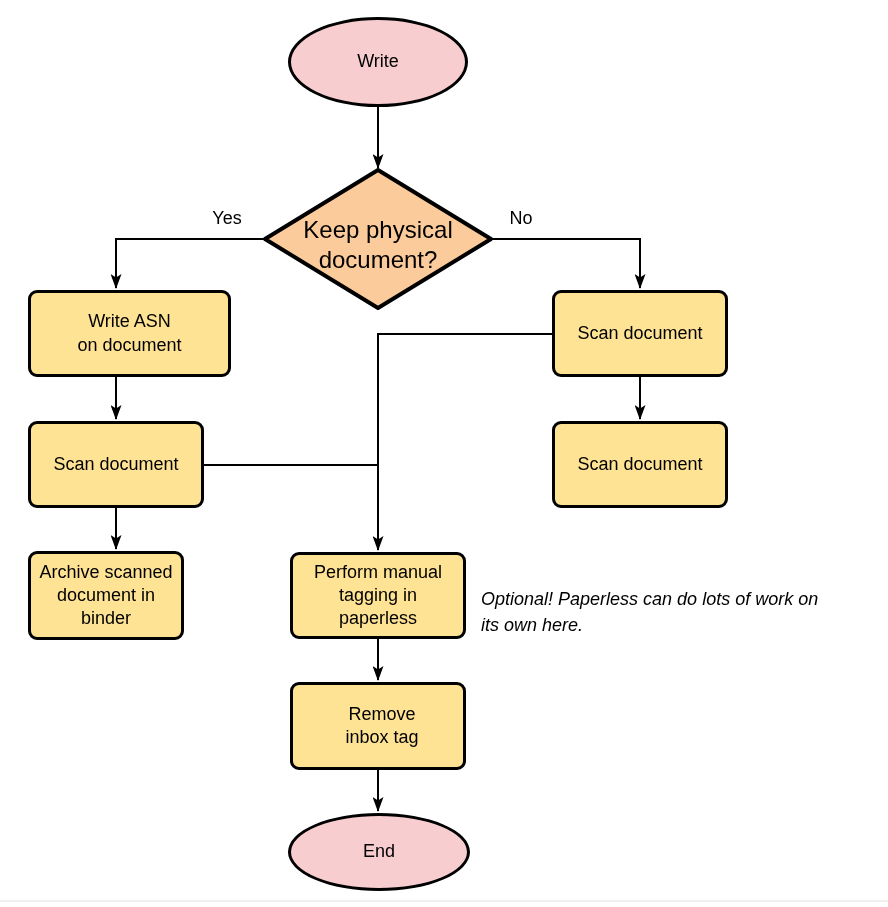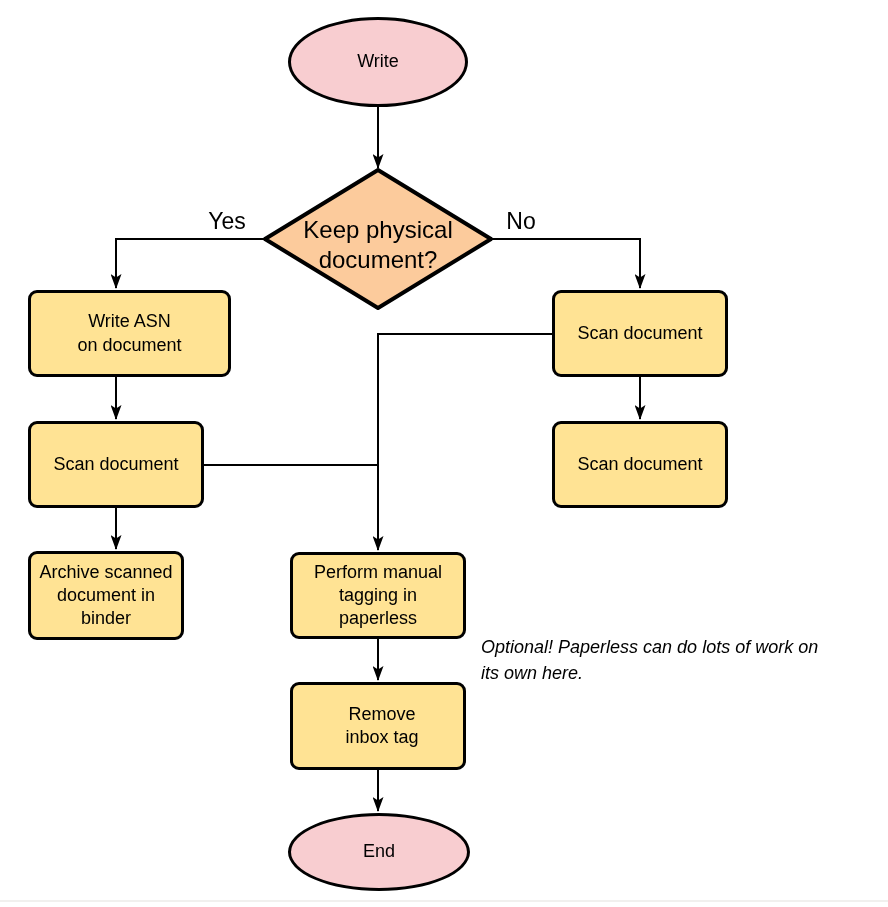--- a/index.html
+++ b/index.html
@@ -47,21 +47,21 @@
     border-radius:50%;
   }
   .decision-text{
     position:absolute;z-index:2;
     text-align:center;
     font-size:24px;line-height:1.25;
     white-space:pre-line;
   }
   .edge-label{
     position:absolute;z-index:2;
-    font-size:23px;text-align:center;
+    font-size:18px;text-align:center;
   }
   .note{
     position:absolute;z-index:2;
     font-size:18px;font-style:italic;line-height:1.45;
     white-space:pre-line;
   }
   .bottom-divider{
     position:absolute;z-index:0;
     left:0;top:900px;width:888px;height:2px;
     background:var(--divider);
@@ -117,18 +117,18 @@
 
   <div class="node process" style="left:290px;top:552px;width:176px;height:87px;">Perform manual
 tagging in
 paperless</div>
 
   <div class="node process" style="left:290px;top:682px;width:176px;height:88px;padding-left:8px;">Remove
 inbox tag</div>
 
   <div class="node terminator" style="left:288px;top:813px;width:182px;height:78px;">End</div>
 
-  <div class="note" style="left:481px;top:586px;width:404px;margin-top:48px;">Optional! Paperless can do lots of work on
+  <div class="note" style="left:481px;top:586px;width:404px;">Optional! Paperless can do lots of work on
 its own here.</div>
 
   <div class="bottom-divider"></div>
 
 </div>
 
 </body></html>

